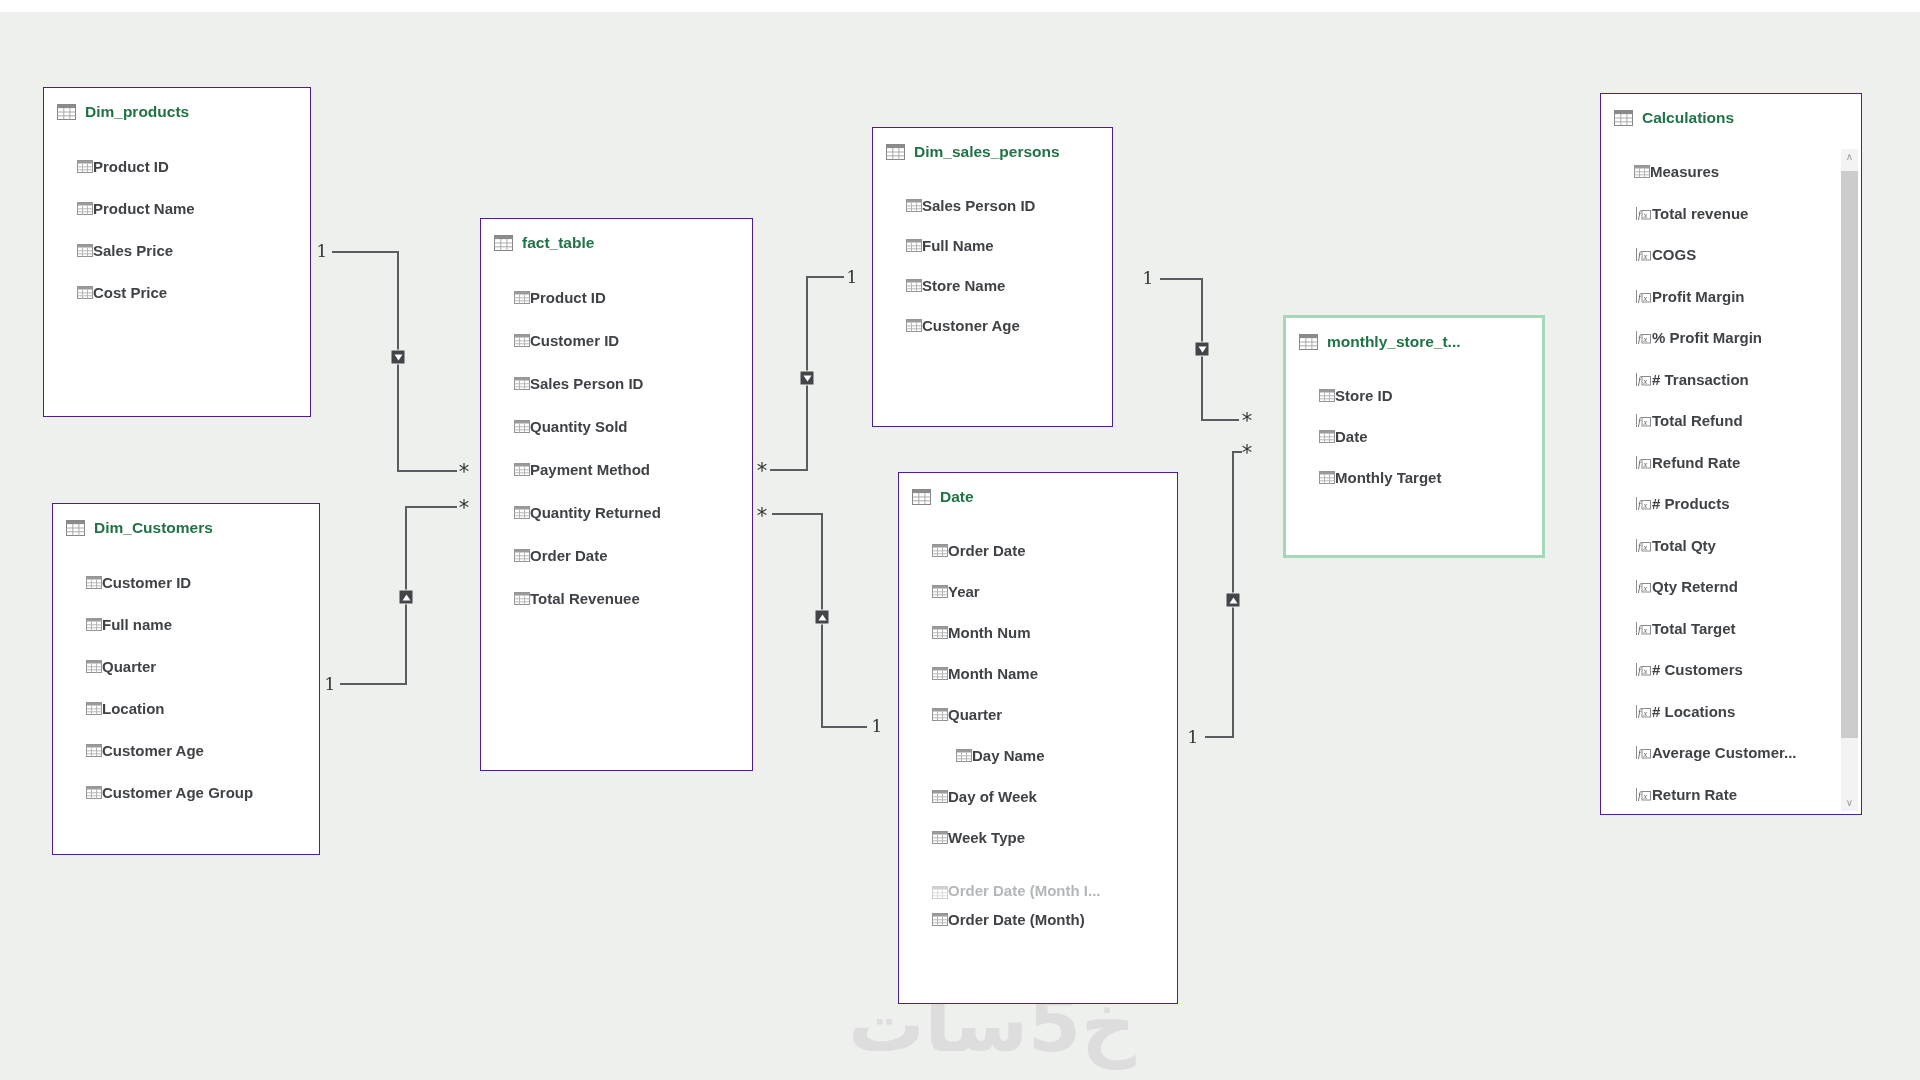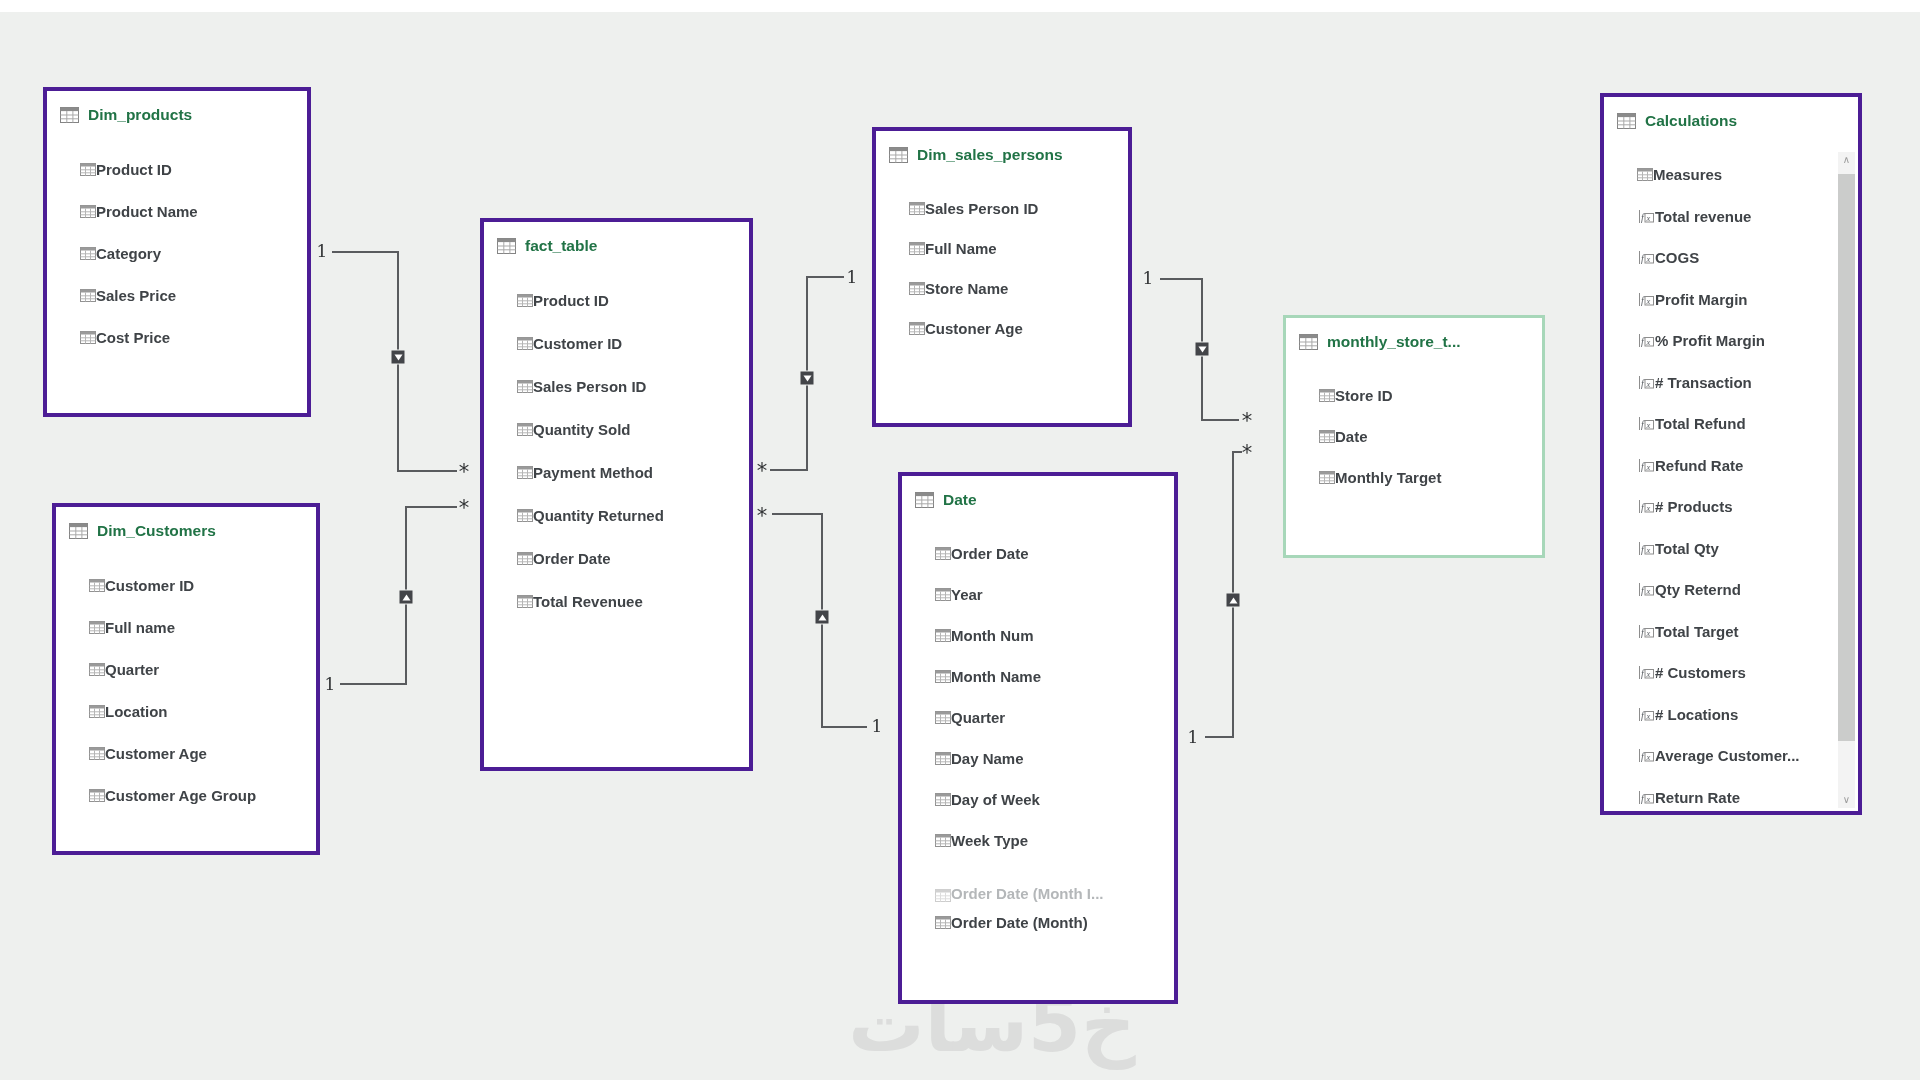--- a/index.html
+++ b/index.html
@@ -7,21 +7,21 @@
     width:1920px;height:1080px;overflow:hidden;
     background:#eef0ee;
     font-family:"Liberation Sans", sans-serif;
     position:relative;
   }
   #canvas{position:absolute;left:0;top:0;width:1920px;height:1080px;}
   .topbar{position:absolute;left:0;top:0;width:1920px;height:12px;background:#ffffff;}
 
   .table-card{
     position:absolute;background:#ffffff;
-    border:4px solid #4c1d95;box-sizing:border-box;
+    border:1px solid #4c1d95;box-sizing:border-box;
   }
   .table-card.selected{border:3px solid #a7d7b9;}
   .tc-header{display:flex;align-items:center;gap:9px;padding:15px 10px 0 13px;}
   .tc-name{
     color:#217346;font-weight:bold;font-size:15.5px;
     white-space:nowrap;overflow:hidden;text-overflow:ellipsis;
   }
   .fields{position:absolute;left:0;right:0;top:57px;}
   .field-row{display:flex;align-items:center;padding-left:33px;}
   .f-label{font-size:15px;font-weight:bold;color:#3f4347;white-space:nowrap;}
@@ -113,33 +113,20 @@
           <span class="f-icon">
             <svg width="16" height="13" viewBox="0 0 16 13">
               <rect x="0.5" y="0.5" width="15" height="12" fill="#ffffff" stroke="#929292"></rect>
               <rect x="0.5" y="0.5" width="15" height="3" fill="#9a9a9a"></rect>
               <line x1="5.5" y1="3.5" x2="5.5" y2="12.5" stroke="#b5b5b5"></line>
               <line x1="10.5" y1="3.5" x2="10.5" y2="12.5" stroke="#b5b5b5"></line>
               <line x1="0.5" y1="6.8" x2="15.5" y2="6.8" stroke="#b5b5b5"></line>
               <line x1="0.5" y1="9.8" x2="15.5" y2="9.8" stroke="#b5b5b5"></line>
             </svg>
           </span>
-          <span class="f-label">Category</span>
-        </div>
-        <div class="field-row" style="height: 42px;">
-          <span class="f-icon">
-            <svg width="16" height="13" viewBox="0 0 16 13">
-              <rect x="0.5" y="0.5" width="15" height="12" fill="#ffffff" stroke="#929292"></rect>
-              <rect x="0.5" y="0.5" width="15" height="3" fill="#9a9a9a"></rect>
-              <line x1="5.5" y1="3.5" x2="5.5" y2="12.5" stroke="#b5b5b5"></line>
-              <line x1="10.5" y1="3.5" x2="10.5" y2="12.5" stroke="#b5b5b5"></line>
-              <line x1="0.5" y1="6.8" x2="15.5" y2="6.8" stroke="#b5b5b5"></line>
-              <line x1="0.5" y1="9.8" x2="15.5" y2="9.8" stroke="#b5b5b5"></line>
-            </svg>
-          </span>
           <span class="f-label">Sales Price</span>
         </div>
         <div class="field-row" style="height: 42px;">
           <span class="f-icon">
             <svg width="16" height="13" viewBox="0 0 16 13">
               <rect x="0.5" y="0.5" width="15" height="12" fill="#ffffff" stroke="#929292"></rect>
               <rect x="0.5" y="0.5" width="15" height="3" fill="#9a9a9a"></rect>
               <line x1="5.5" y1="3.5" x2="5.5" y2="12.5" stroke="#b5b5b5"></line>
               <line x1="10.5" y1="3.5" x2="10.5" y2="12.5" stroke="#b5b5b5"></line>
               <line x1="0.5" y1="6.8" x2="15.5" y2="6.8" stroke="#b5b5b5"></line>
@@ -359,21 +346,21 @@
               <line x1="5.5" y1="3.5" x2="5.5" y2="12.5" stroke="#b5b5b5"></line>
               <line x1="10.5" y1="3.5" x2="10.5" y2="12.5" stroke="#b5b5b5"></line>
               <line x1="0.5" y1="6.8" x2="15.5" y2="6.8" stroke="#b5b5b5"></line>
               <line x1="0.5" y1="9.8" x2="15.5" y2="9.8" stroke="#b5b5b5"></line>
             </svg>
           </span>
           <span class="f-label">Total Revenuee</span>
         </div>
       </div>
     </div>
-    <div class="table-card" style="left: 872px; top: 127px; width: 260px; height: 300px;">
+    <div class="table-card" style="left: 872px; top: 127px; width: 241px; height: 300px;">
       <div class="tc-header">
         <span class="f-icon">
           <svg width="19" height="16" viewBox="0 0 19 16">
             <rect x="0.5" y="0.5" width="18" height="15" fill="#ffffff" stroke="#848484"></rect>
             <rect x="0.5" y="0.5" width="18" height="3.6" fill="#8b8b8b"></rect>
             <line x1="6.8" y1="4" x2="6.8" y2="15.5" stroke="#a9a9a9"></line>
             <line x1="12.9" y1="4" x2="12.9" y2="15.5" stroke="#a9a9a9"></line>
             <line x1="0.5" y1="8" x2="18.5" y2="8" stroke="#a9a9a9"></line>
             <line x1="0.5" y1="11.8" x2="18.5" y2="11.8" stroke="#a9a9a9"></line>
           </svg>
@@ -508,21 +495,21 @@
               <rect x="0.5" y="0.5" width="15" height="12" fill="#ffffff" stroke="#929292"></rect>
               <rect x="0.5" y="0.5" width="15" height="3" fill="#9a9a9a"></rect>
               <line x1="5.5" y1="3.5" x2="5.5" y2="12.5" stroke="#b5b5b5"></line>
               <line x1="10.5" y1="3.5" x2="10.5" y2="12.5" stroke="#b5b5b5"></line>
               <line x1="0.5" y1="6.8" x2="15.5" y2="6.8" stroke="#b5b5b5"></line>
               <line x1="0.5" y1="9.8" x2="15.5" y2="9.8" stroke="#b5b5b5"></line>
             </svg>
           </span>
           <span class="f-label">Quarter</span>
         </div>
-        <div class="field-row" style="height: 41px;">
+        <div class="field-row" style="height: 41px; margin-left: 24px;">
           <span class="f-icon">
             <svg width="16" height="13" viewBox="0 0 16 13">
               <rect x="0.5" y="0.5" width="15" height="12" fill="#ffffff" stroke="#929292"></rect>
               <rect x="0.5" y="0.5" width="15" height="3" fill="#9a9a9a"></rect>
               <line x1="5.5" y1="3.5" x2="5.5" y2="12.5" stroke="#b5b5b5"></line>
               <line x1="10.5" y1="3.5" x2="10.5" y2="12.5" stroke="#b5b5b5"></line>
               <line x1="0.5" y1="6.8" x2="15.5" y2="6.8" stroke="#b5b5b5"></line>
               <line x1="0.5" y1="9.8" x2="15.5" y2="9.8" stroke="#b5b5b5"></line>
             </svg>
           </span>

